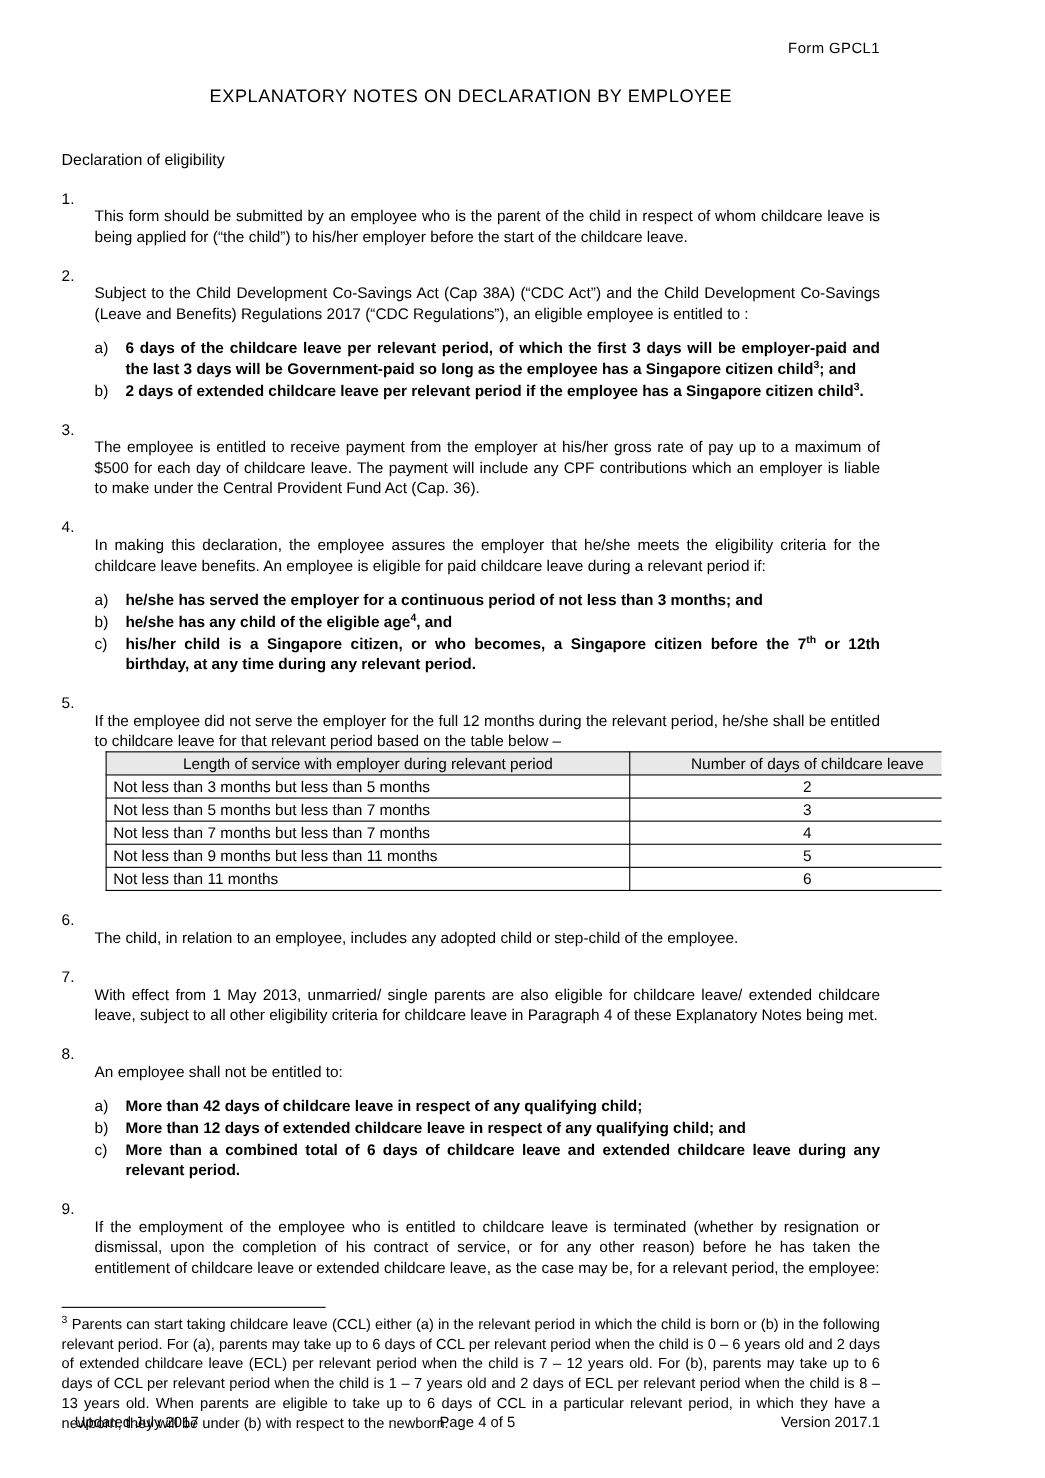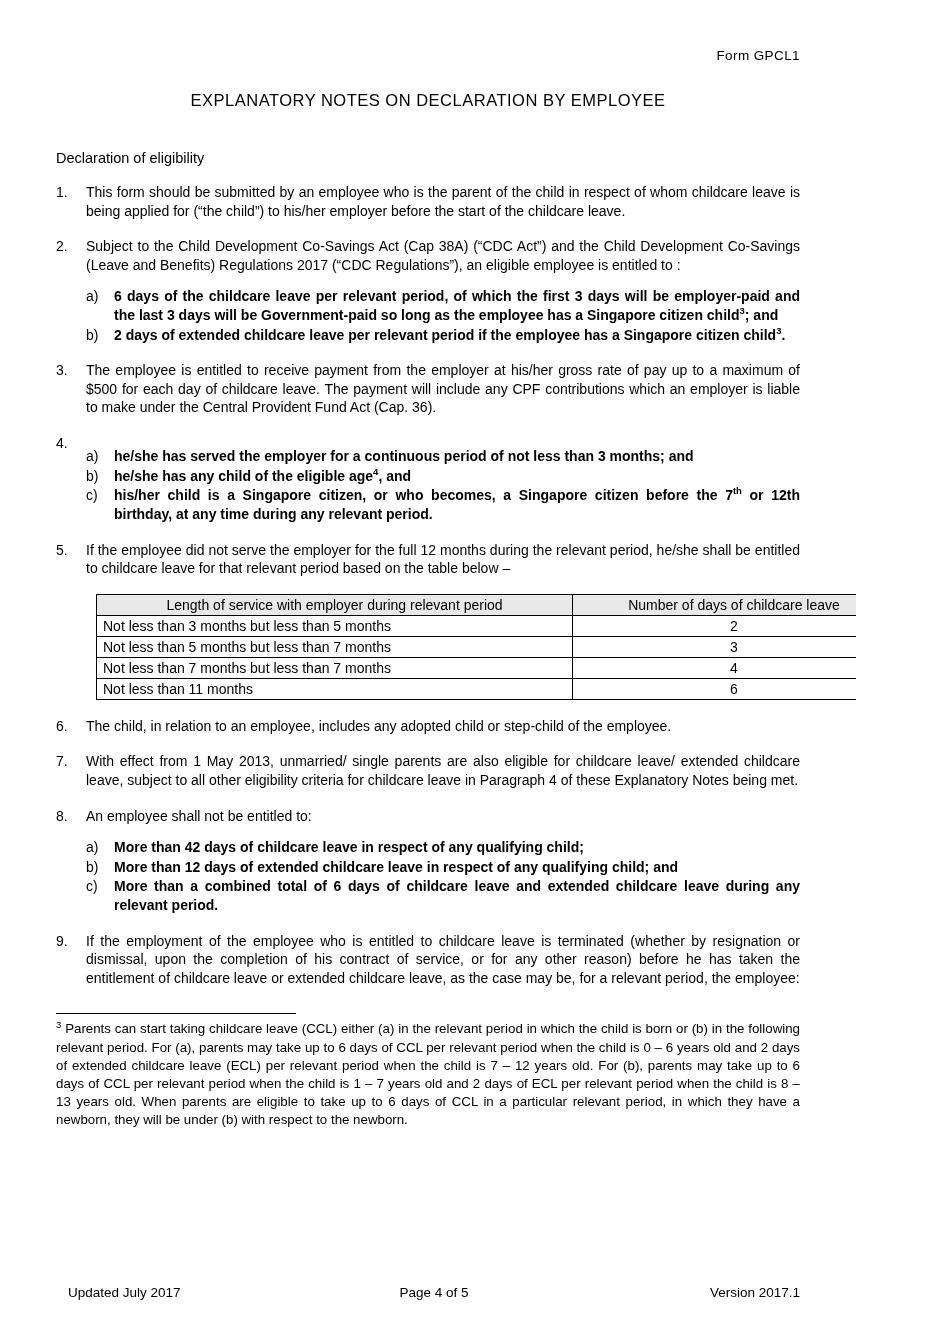--- a/index.html
+++ b/index.html
@@ -9,21 +9,21 @@
   }
   body {
     font-family: "Liberation Sans", sans-serif;
     color: #000000;
   }
   .page {
     position: relative;
     width: 856px;
     height: 1344px;
     box-sizing: border-box;
-    padding: 48px 56px 0 56px;
+    padding: 36px 56px 0 56px;
     background: #ffffff;
     overflow: hidden;
   }
   .form-code {
     text-align: right;
     font-size: 13.5px;
     letter-spacing: 0.4px;
   }
   .doc-title {
     text-align: center;
@@ -42,20 +42,21 @@
     line-height: 1.33;
   }
   .num-item .num {
     width: 30px;
     flex: 0 0 30px;
   }
   .num-item .body {
     flex: 1 1 auto;
     text-align: justify;
     text-justify: inter-word;
+    margin-top: 16px;
   }
   .sub-list {
     margin-top: 13px;
   }
   .sub-item {
     display: flex;
     font-size: 14px;
     line-height: 1.33;
     margin-top: 1px;
   }
@@ -69,21 +70,21 @@
     text-justify: inter-word;
     font-weight: bold;
   }
   .no-justify { text-align: left !important; }
   sup {
     font-size: 9.5px;
     vertical-align: super;
     line-height: 0;
   }
   .tbl-wrap {
-    margin: 16px 0 0 40px;
+    margin: 0 0 0 40px;
     width: 800px;
   }
   table.days-table {
     border-collapse: collapse;
     width: 100%;
     font-size: 14px;
   }
   table.days-table th,
   table.days-table td {
     border: 1px solid #000000;
@@ -159,20 +160,21 @@
   </div>
 
   <div class="num-item">
     <div class="num">3.</div>
     <div class="body">The employee is entitled to receive payment from the employer at his/her gross rate of pay up to a maximum of $500 for each day of childcare leave. The payment will include any CPF contributions which an employer is liable to make under the Central Provident Fund Act (Cap. 36).</div>
   </div>
 
   <div class="num-item">
     <div class="num">4.</div>
     <div class="body">
+      <div>In making this declaration, the employee assures the employer that he/she meets the eligibility criteria for the childcare leave benefits. An employee is eligible for paid childcare leave during a relevant period if:</div>
       <div class="sub-list">
         <div class="sub-item">
           <div class="marker">a)</div>
           <div class="stext no-justify"><span>he/she has served the employer for a continuous period of not less than 3 months; and</span></div>
         </div>
         <div class="sub-item">
           <div class="marker">b)</div>
           <div class="stext no-justify"><span>he/she has any child of the eligible age</span><sup>4</sup><span>, and</span></div>
         </div>
         <div class="sub-item">
@@ -201,20 +203,24 @@
           <td class="label">Not less than 3 months but less than 5 months</td>
           <td class="value">2</td>
         </tr>
         <tr>
           <td class="label">Not less than 5 months but less than 7 months</td>
           <td class="value">3</td>
         </tr>
         <tr>
           <td class="label">Not less than 7 months but less than 7 months</td>
           <td class="value">4</td>
+        </tr>
+        <tr>
+          <td class="label">Not less than 9 months but less than 11 months</td>
+          <td class="value">5</td>
         </tr>
         <tr>
           <td class="label">Not less than 11 months</td>
           <td class="value">6</td>
         </tr>
       </tbody>
     </table>
   </div>
 
   <div class="num-item">

